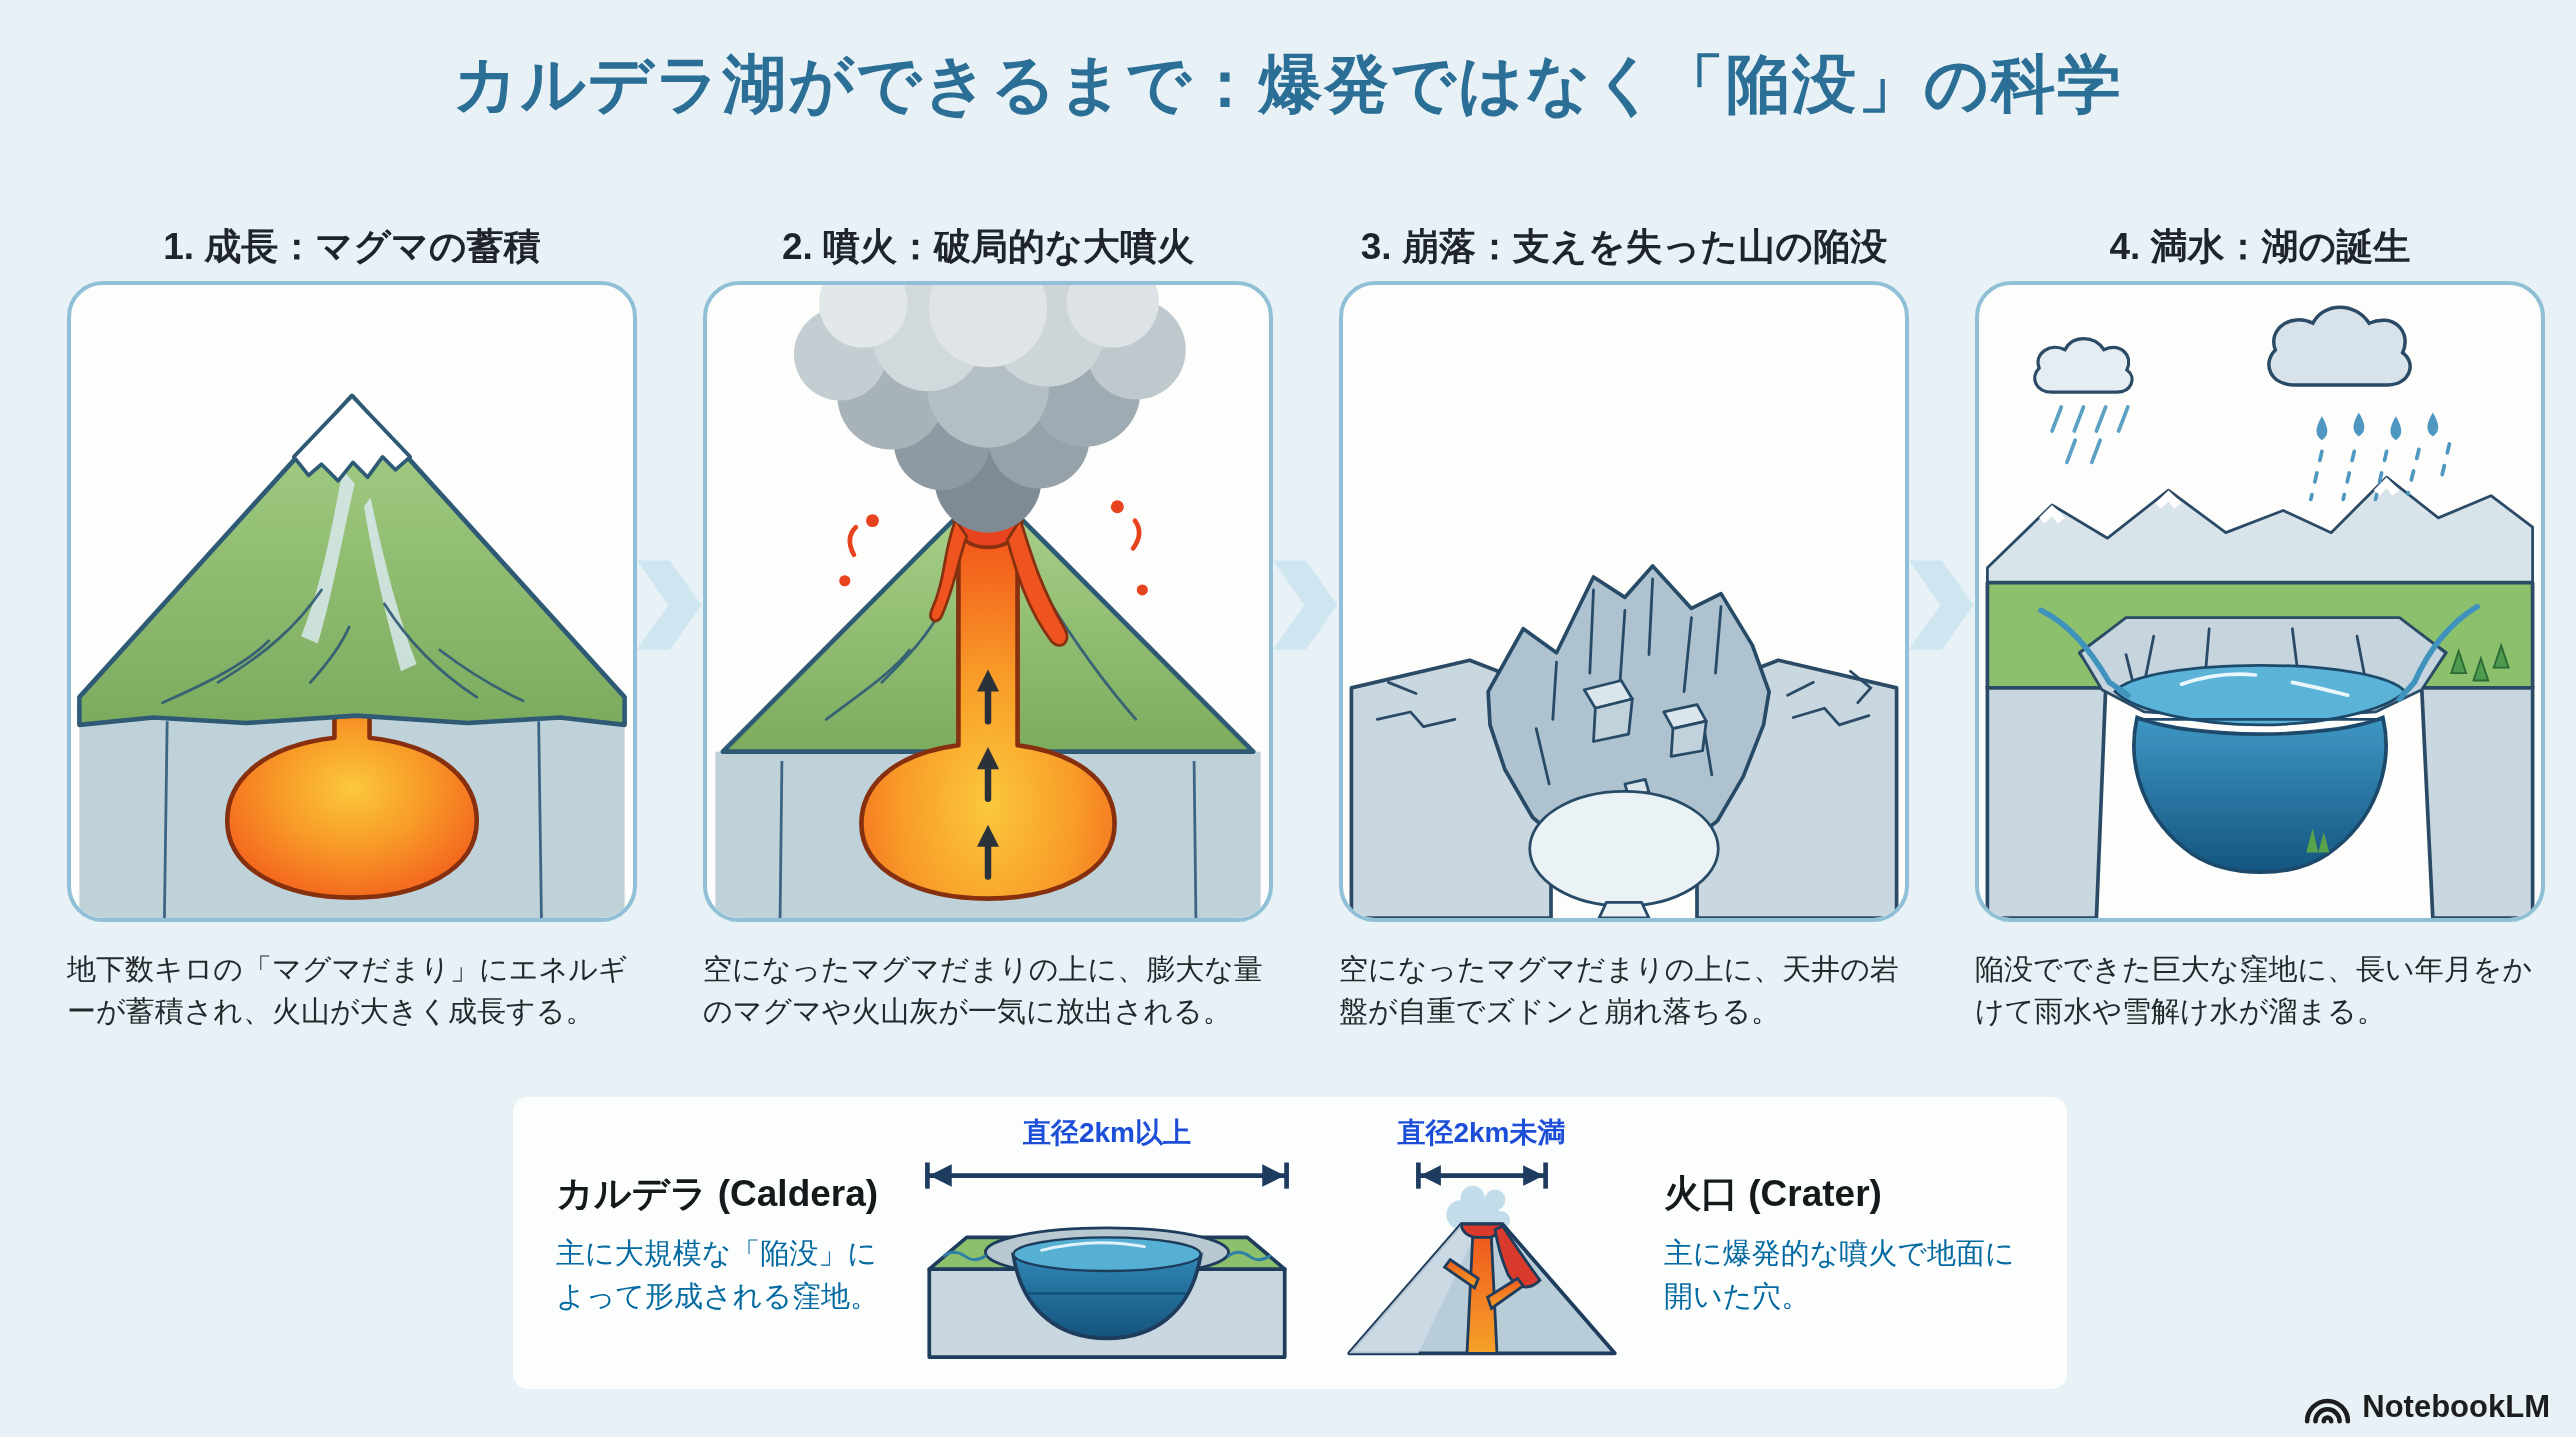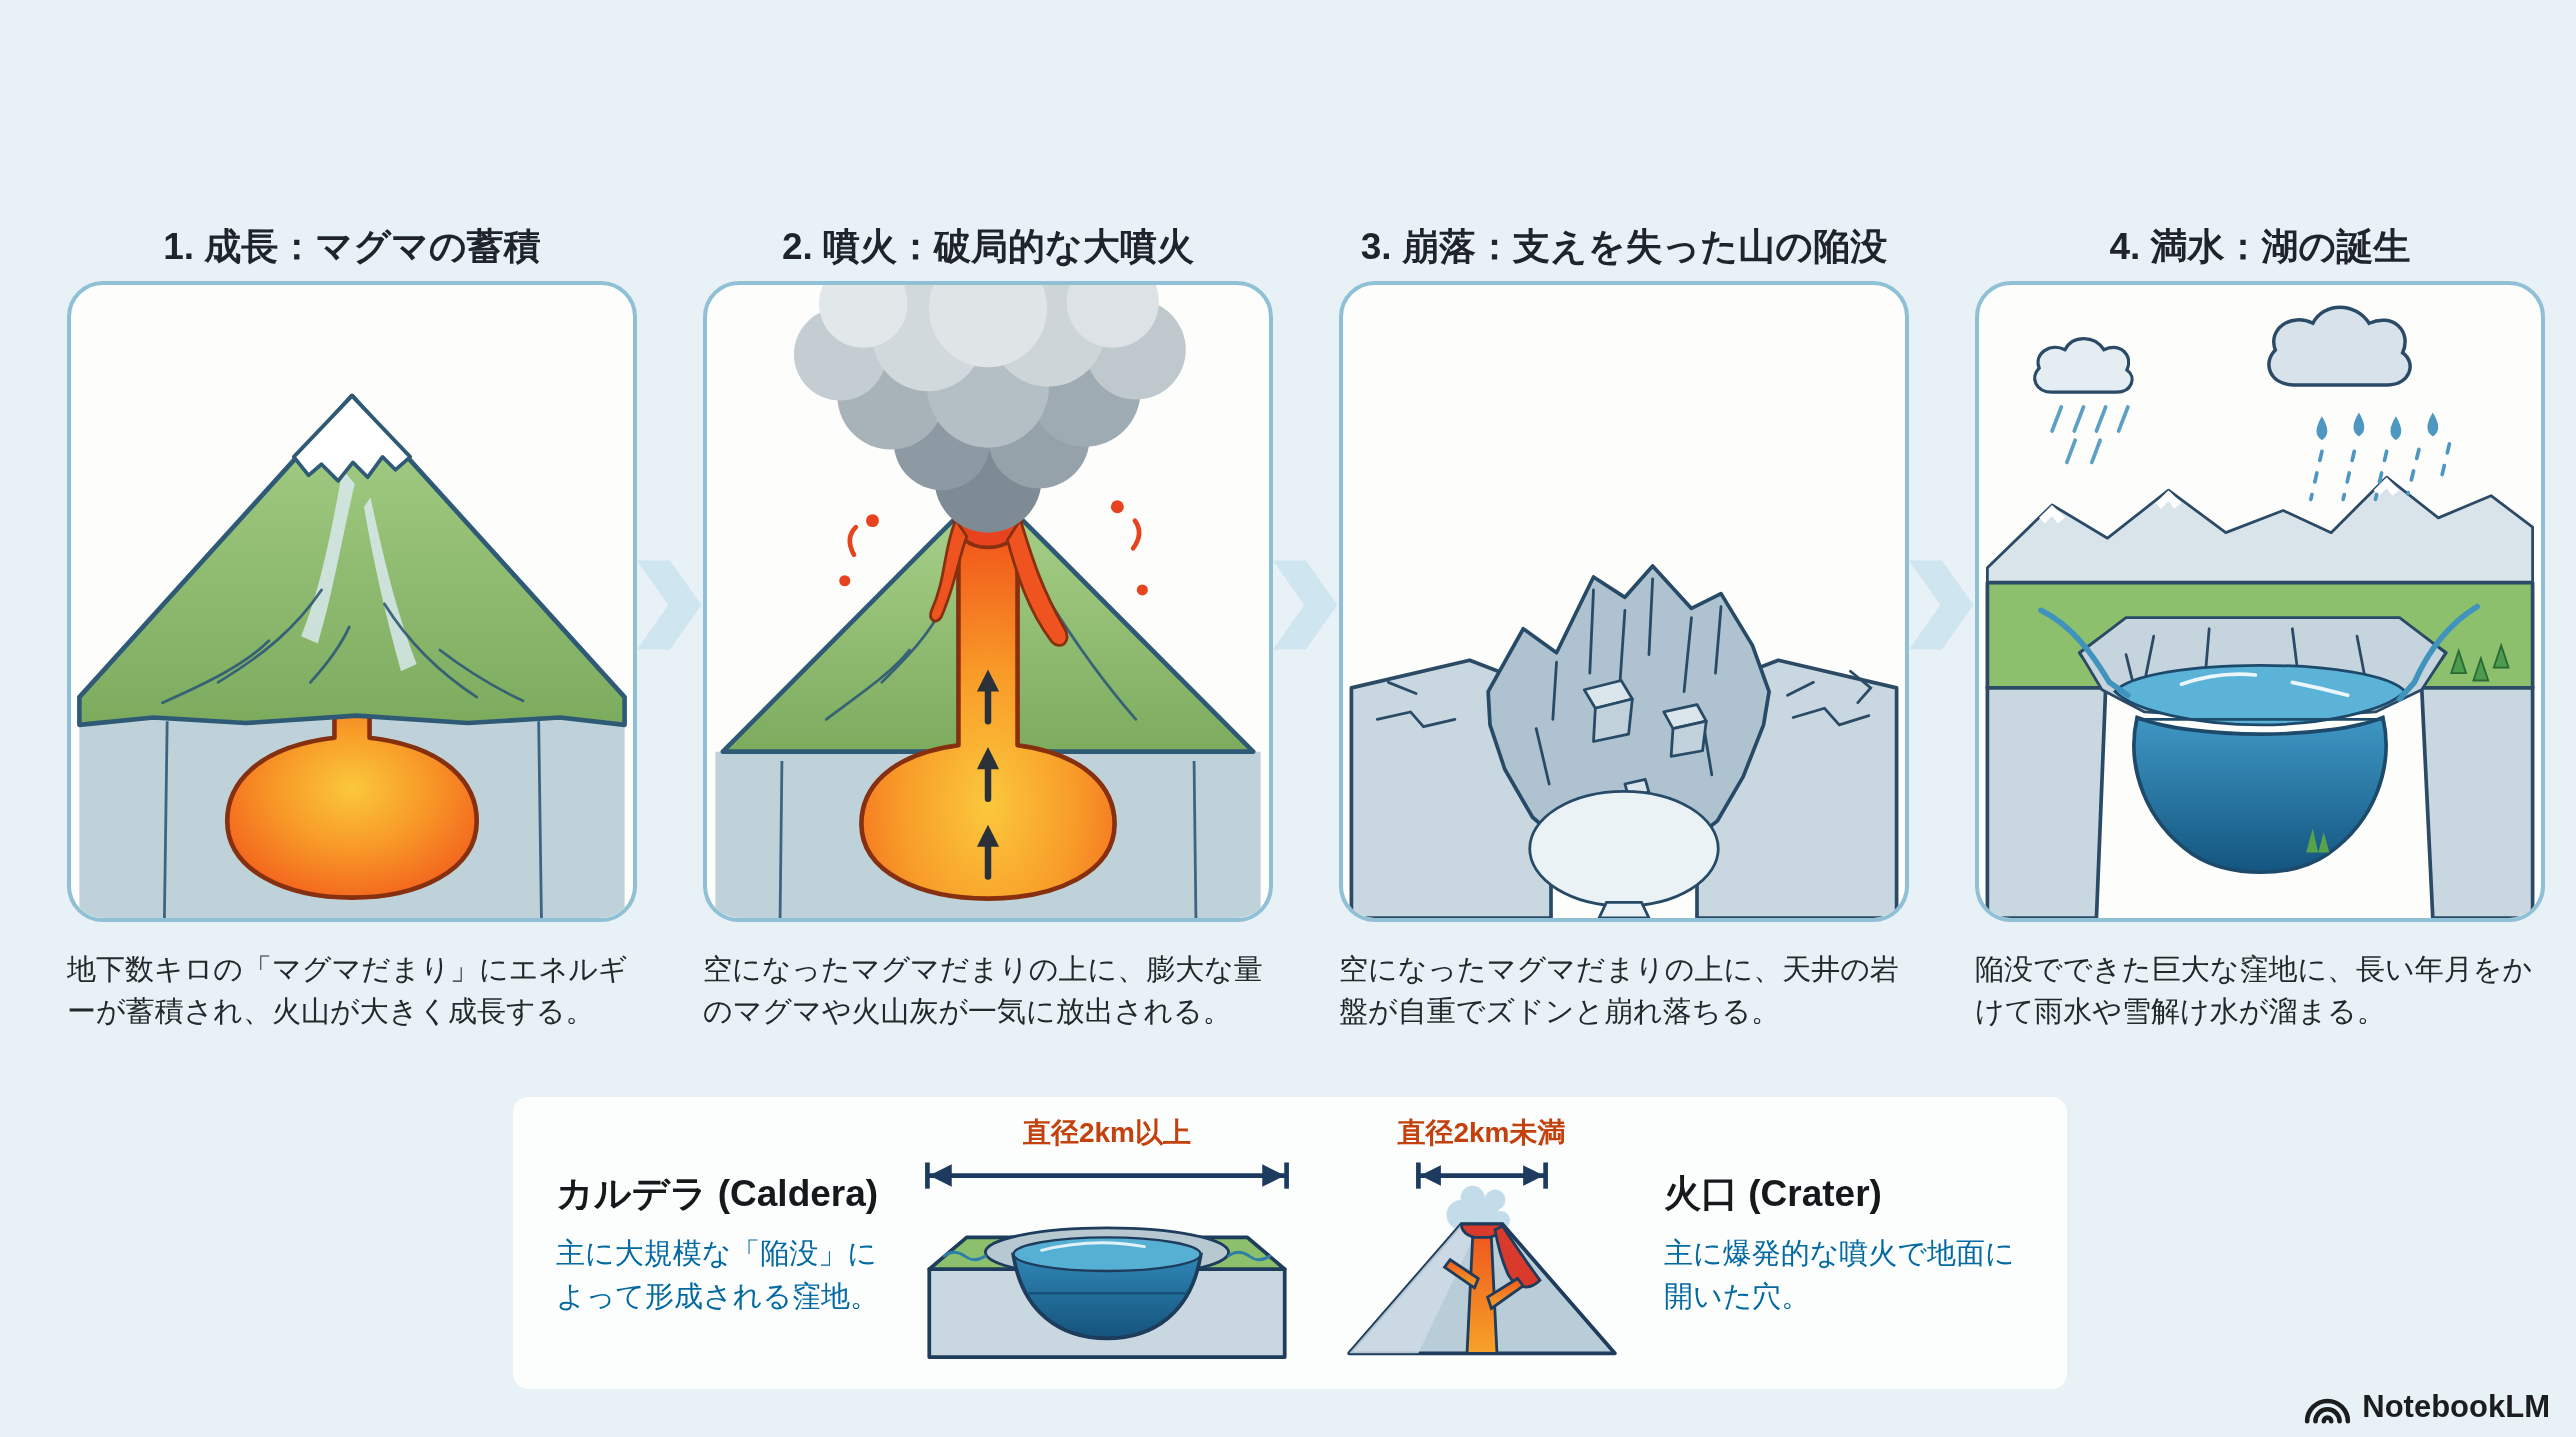--- a/index.html
+++ b/index.html
@@ -18,29 +18,30 @@
   .compare-box{position:absolute;left:513px;top:1097px;width:1554px;height:292px;background:#fcfdfd;
                border-radius:15px;display:flex;align-items:center;}
   .compare-text{box-sizing:border-box;}
   .compare-text .term{font-size:37px;font-weight:700;color:#16191c;margin-bottom:13px;}
   .compare-text .desc{font-size:29px;line-height:1.45;color:#0369a1;}
   .caldera-text{width:374px;padding-left:43px;}
   .crater-text{width:403px;padding-left:28px;}
   .diagram-col{display:flex;flex-direction:column;align-items:center;}
   .caldera-diagram{width:440px;}
   .crater-diagram{width:309px;}
-  .dim-label{font-size:28px;font-weight:700;color:#c2410c;margin-bottom:3px;text-align:center;}
+  .dim-label{font-size:28px;font-weight:700;color:#1d4ed8;margin-bottom:3px;text-align:center;}
   .brand{position:absolute;right:26px;bottom:13px;display:flex;align-items:center;gap:9.4px;
          font-size:31px;font-weight:700;color:#1b1d1f;text-align:right;}
 </style>
 </head>
 <body>
 
 <div class="canvas">
 
+  <h1 class="title">カルデラ湖ができるまで：爆発ではなく「陥没」の科学</h1>
 
   <div class="steps-row">
 
     <div class="step">
       <div class="step-heading">1. 成長：マグマの蓄積</div>
       <div class="panel">
         <svg viewBox="0 0 590 685">
           <defs>
             <radialGradient id="mg1" cx="0.5" cy="0.45" r="0.65">
               <stop offset="0" stop-color="#fbc83c"></stop>

